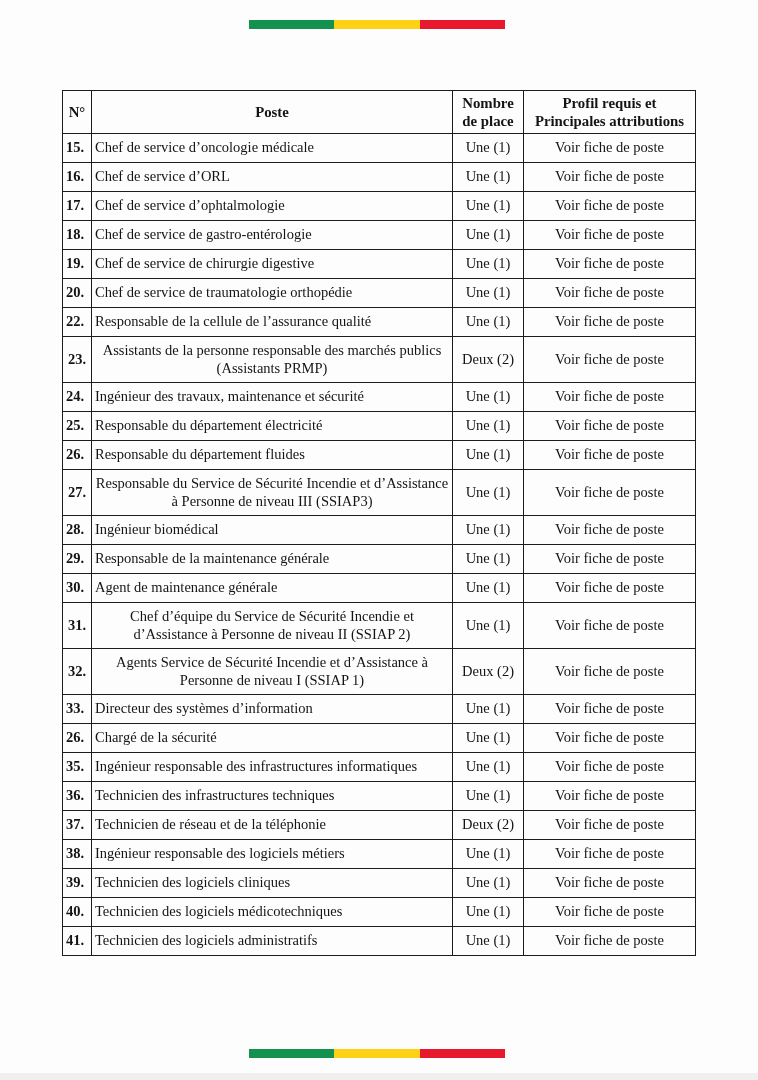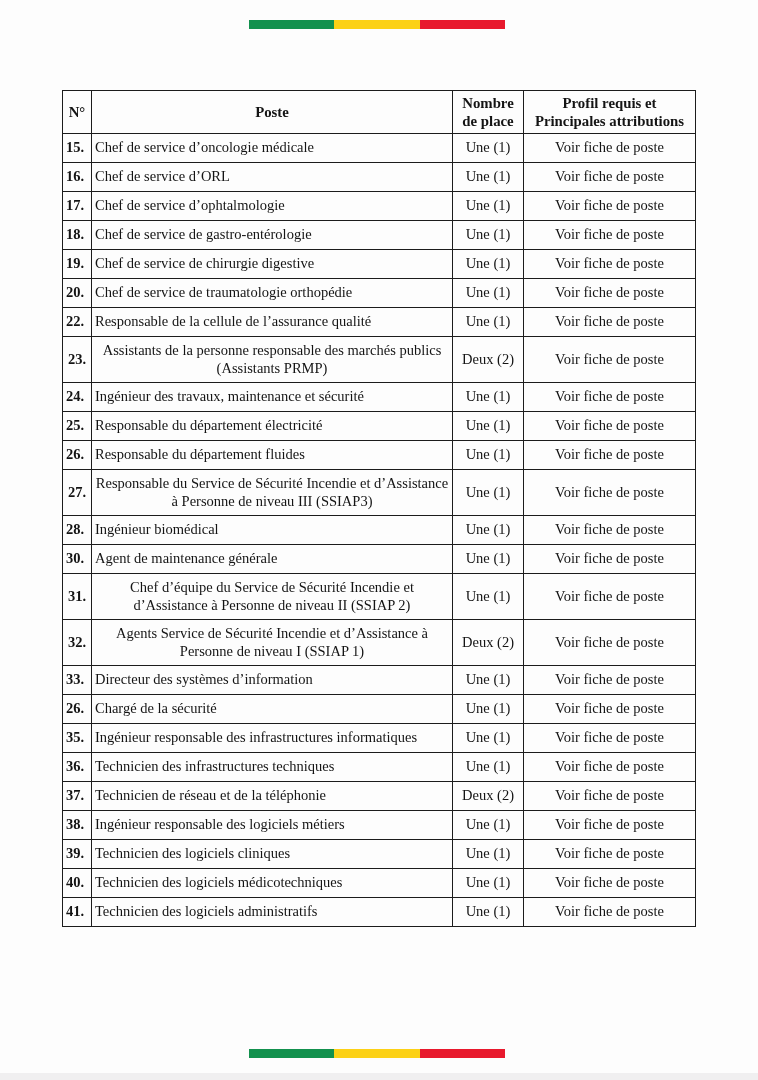--- a/index.html
+++ b/index.html
@@ -200,20 +200,26 @@
     <td class="profil">Voir fiche de poste</td>
   </tr>
 
   <tr class="single">
     <td class="num">28.</td>
     <td class="poste">Ingénieur biomédical</td>
     <td class="places">Une (1)</td>
     <td class="profil">Voir fiche de poste</td>
   </tr>
 
+  <tr class="single">
+    <td class="num">29.</td>
+    <td class="poste">Responsable de la maintenance générale</td>
+    <td class="places">Une (1)</td>
+    <td class="profil">Voir fiche de poste</td>
+  </tr>
 
   <tr class="single">
     <td class="num">30.</td>
     <td class="poste">Agent de maintenance générale</td>
     <td class="places">Une (1)</td>
     <td class="profil">Voir fiche de poste</td>
   </tr>
 
   <tr class="double">
     <td class="num">31.</td>

